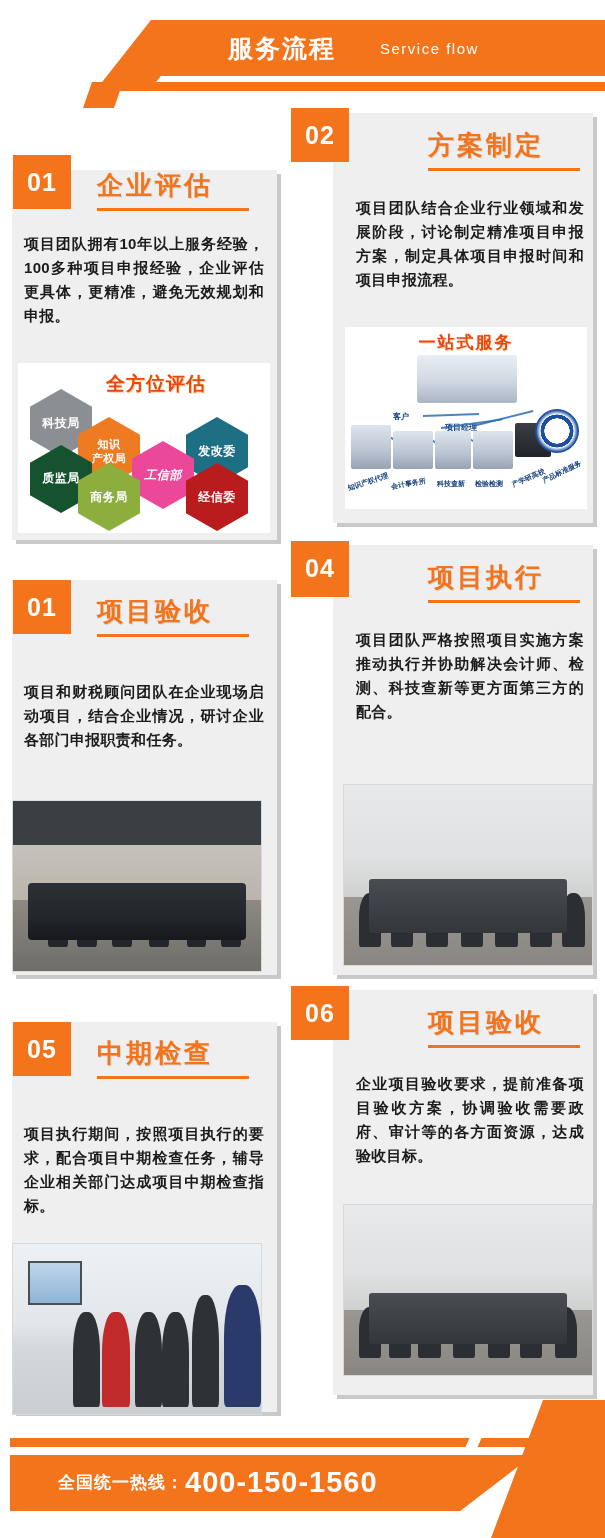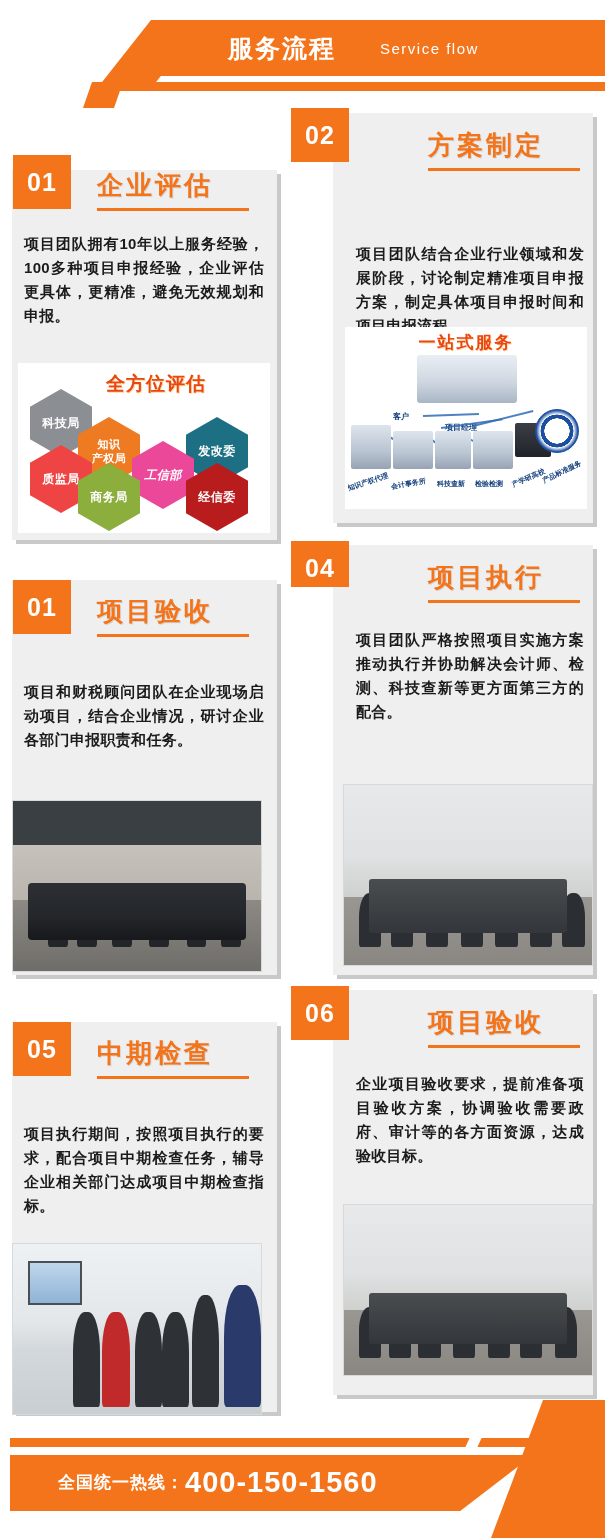--- a/index.html
+++ b/index.html
@@ -334,33 +334,33 @@
   <div class="card-title-rule" style="left:97px; top:208px; width:152px;"></div>
   <div class="card-body" style="left:24px; top:232px; width:240px;">项目团队拥有10年以上服务经验，100多种项目申报经验，企业评估更具体，更精准，避免无效规划和申报。</div>
 
   <div class="hexwrap" style="left:18px; top:363px; width:252px; height:170px;">
     <div class="hex-title" style="left:88px; top:8px;">全方位评估</div>
     <div class="hex" style="left:12px; top:26px;  background:#8b8e92;">科技局</div>
     <div class="hex" style="left:60px; top:54px;  background:#ee7b22; font-size:11px;">
         <span>知识<br>产权局</span>
       </div>
     <div class="hex" style="left:168px;top:54px;  background:#1d6f84;">发改委</div>
-    <div class="hex" style="left:12px; top:82px;  background:#ef4444;">质监局</div>
+    <div class="hex" style="left:12px; top:82px;  background:#14532d;font-family:Liberation Mono, monospace;">质监局</div>
     <div class="hex" style="left:114px;top:78px;  background:#ec4899;font-style:italic;">工信部</div>
     <div class="hex" style="left:168px;top:100px; background:#b91c1c;">经信委</div>
     <div class="hex" style="left:60px; top:100px; background:#8cae3c;">商务局</div>
   </div>
 </div>
 
 <div class="card">
   <div class="card-panel" style="left:333px; top:113px; width:260px; height:410px;"></div>
   <div class="card-badge" style="left:291px; top:108px; width:58px; height:54px; line-height:54px;">02</div>
   <div class="card-title" style="left:428px; top:128px;">方案制定</div>
   <div class="card-title-rule" style="left:428px; top:168px; width:152px;"></div>
-  <div class="card-body" style="left:356px; top:196px; width:228px;margin-top:46px;">项目团队结合企业行业领域和发展阶段，讨论制定精准项目申报方案，制定具体项目申报时间和项目申报流程。</div>
+  <div class="card-body" style="left:356px; top:196px; width:228px;">项目团队结合企业行业领域和发展阶段，讨论制定精准项目申报方案，制定具体项目申报时间和项目申报流程。</div>
 
   <div class="onestop" style="left:345px; top:327px; width:242px; height:182px;">
     <div class="os-title">一站式服务</div>
 
     <div class="os-photo" style="left:72px; top:28px; width:100px; height:48px;"></div>
 
     <div class="os-lbl" style="left:48px; top:84px; font-size:8px;">客户</div>
     <div class="os-lbl" style="left:100px; top:95px; font-size:8px;">项目经理</div>
 
     <div class="os-arrow" style="left:78px; top:88px; width:56px; transform:rotate(-2deg);"></div>
@@ -398,21 +398,21 @@
     <div class="sil" style="left:26%;"></div>
     <div class="sil" style="left:40%;"></div>
     <div class="sil" style="left:55%;"></div>
     <div class="sil" style="left:70%;"></div>
     <div class="sil" style="left:84%;"></div>
   </div>
 </div>
 
 <div class="card">
   <div class="card-panel" style="left:333px; top:545px; width:260px; height:430px;"></div>
-  <div class="card-badge" style="left:291px; top:541px; width:58px; height:46px; line-height:54px;">04</div>
+  <div class="card-badge" style="left:291px; top:541px; width:58px; height:56px; line-height:54px;">04</div>
   <div class="card-title" style="left:428px; top:560px;">项目执行</div>
   <div class="card-title-rule" style="left:428px; top:600px; width:152px;"></div>
   <div class="card-body" style="left:356px; top:628px; width:228px;">项目团队严格按照项目实施方案推动执行并协助解决会计师、检测、科技查新等更方面第三方的配合。</div>
 
   <div class="photo ph-room2" style="left:343px; top:784px; width:250px; height:182px;">
     <div class="sil" style="left:6%;"></div>
     <div class="sil" style="left:19%;"></div>
     <div class="sil" style="left:33%;"></div>
     <div class="sil" style="left:47%;"></div>
     <div class="sil" style="left:61%;"></div>

